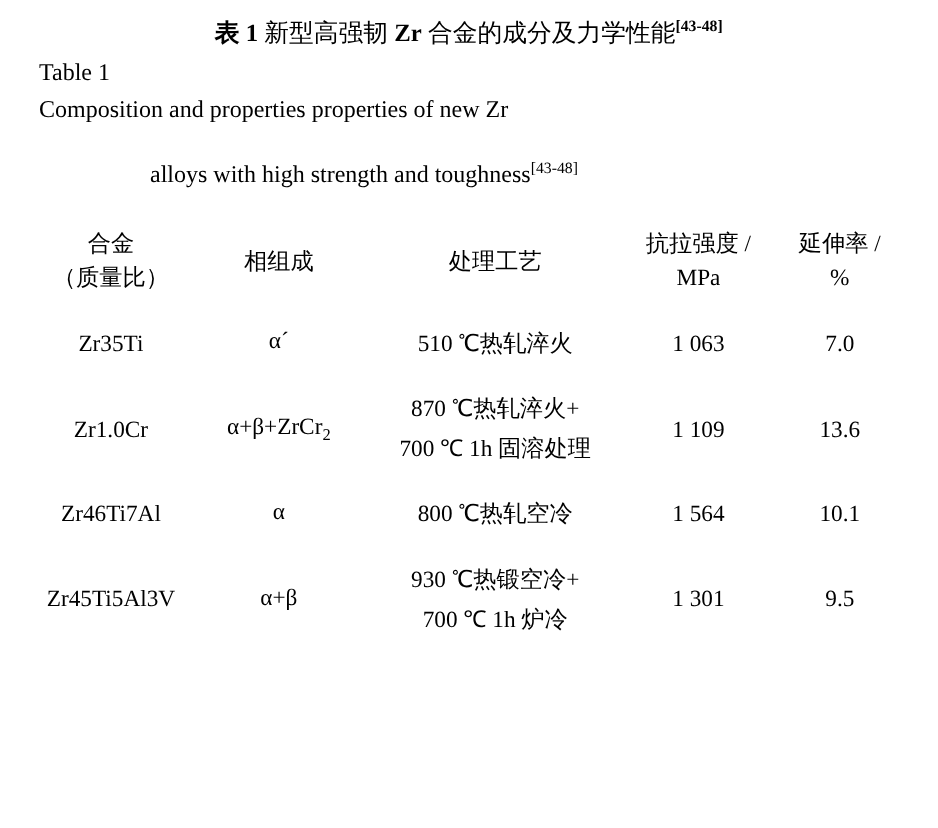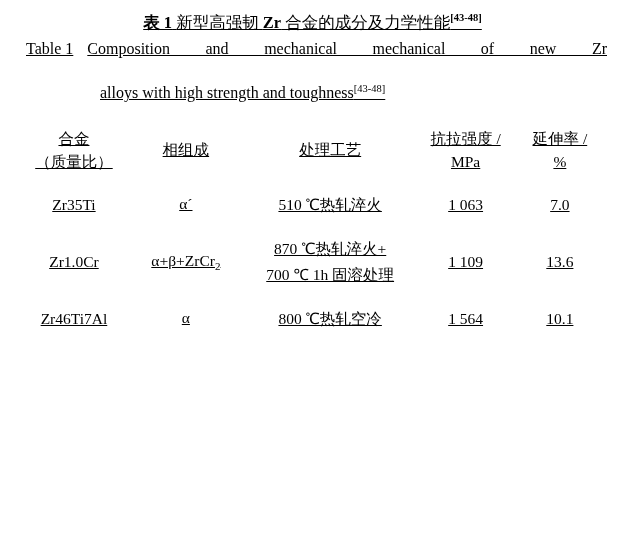--- a/index.html
+++ b/index.html
@@ -13,21 +13,20 @@
     font-family: "Liberation Serif", serif;
     color: #000000;
     overflow: hidden;
   }
   .page {
     width: 625px;
     height: 552px;
     position: relative;
     box-sizing: border-box;
     padding: 6px 18px 0 18px;
-    text-decoration: underline;
   }
 
   
   .caption-cn {
     text-align: center;
     font-size: 16.5px;
     line-height: 1.5;
     margin: 4px 0 2px 0;
     white-space: nowrap;
   }
@@ -46,20 +45,21 @@
   .caption-en {
     font-size: 16px;
     line-height: 1.55;
     margin: 2px 0 0 0;
     position: relative;
     padding-left: 8px;
   }
   .caption-en .line1 {
     display: flex;
     align-items: baseline;
+    flex-direction: column;
   }
   .caption-en .tbl-label {
     flex: 0 0 auto;
     padding-right: 14px;
   }
   .caption-en .just {
     flex: 1 1 auto;
     text-align: justify;
     text-align-last: justify;
     white-space: nowrap;
@@ -148,21 +148,21 @@
 <div class="page">
 
   <div class="caption-cn">
     <span class="lbl">表 1</span>
     <span>新型高强韧 </span><span class="zr">Zr</span><span> 合金的成分及力学性能</span><span class="sup">[43-48]</span>
   </div>
 
   <div class="caption-en">
     <div class="line1">
       <span class="tbl-label">Table 1</span>
-      <span class="just">Composition and mechanical mechanical of new Zr</span>
+      <span class="just">Composition and properties properties of new Zr</span>
     </div>
     <div class="line2">
       <span>alloys with high strength and toughness</span><span class="sup-en">[43-48]</span>
     </div>
   </div>
 
   <table class="tbl">
     <colgroup>
       <col class="col-alloy">
       <col class="col-phase">
@@ -218,20 +218,30 @@
       </tr>
 
       <tr class="data">
         <td>Zr46Ti7Al</td>
         <td><span>α</span><span class="sub"></span><span></span></td>
         <td>800 ℃热轧空冷</td>
         <td>1 564</td>
         <td>10.1</td>
       </tr>
 
+      <tr class="data tall">
+        <td>Zr45Ti5Al3V</td>
+        <td><span>α+β</span><span class="sub"></span><span></span></td>
+        <td class="stack">
+          <span>930 ℃热锻空冷+</span>
+          <span>700 ℃ 1h 炉冷</span>
+        </td>
+        <td>1 301</td>
+        <td>9.5</td>
+      </tr>
 
       <tr class="rule-bottom">
           <td colspan="5"></td>
         </tr>
     </tbody>
   </table>
 
 </div>
 
 </body></html>

